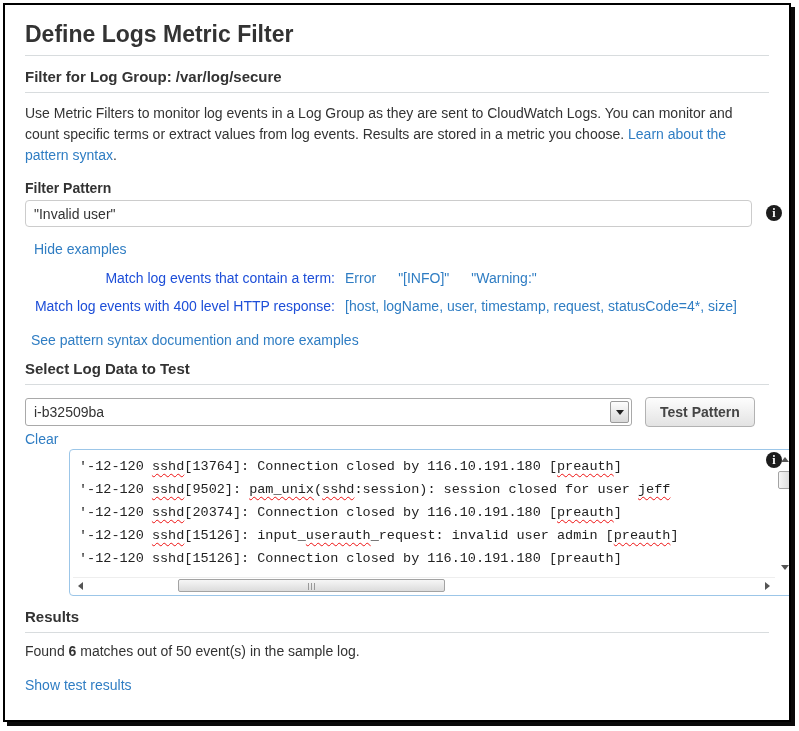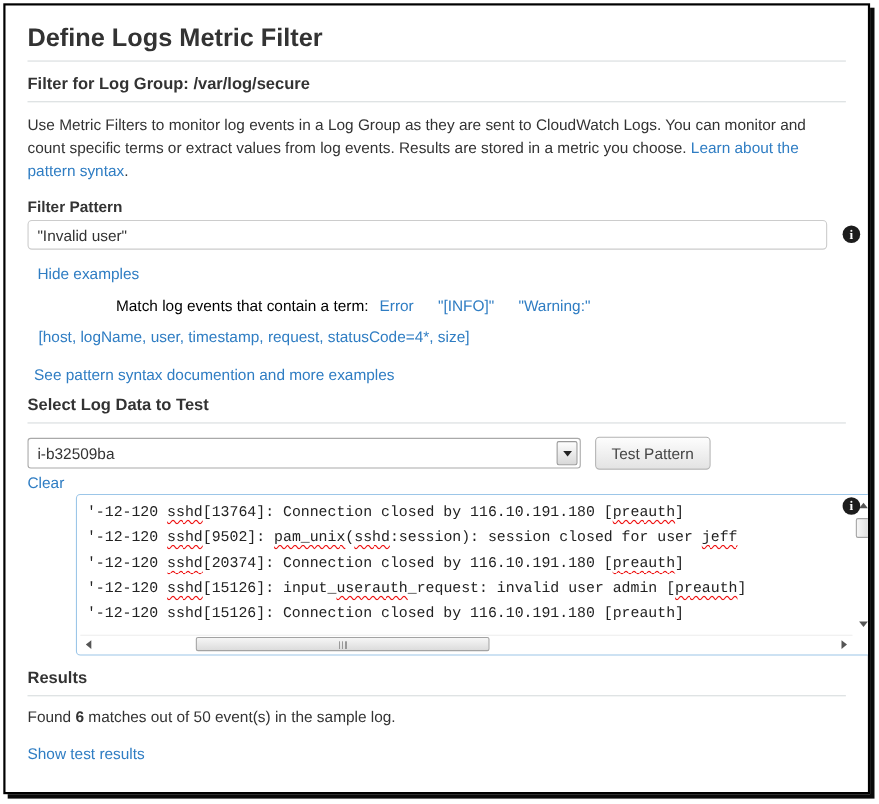--- a/index.html
+++ b/index.html
@@ -51,29 +51,29 @@
     font-size: 12px; line-height: 16px; text-align: center;
     cursor: pointer; user-select: none;
   }
   .input-row .info-icon { position: absolute; right: 0; top: 5px; }
 
   .hide-examples { display: inline-block; margin: 14px 0 0 9px; }
 
   .example-rows { margin-top: 12px; }
   .example-row { display: flex; margin-top: 9px; line-height: 19px; }
   .example-row .ex-label {
-    width: 310px; text-align: right; flex: 0 0 310px; color: #000000;
+    width: 310px; text-align: right; flex: 0 0 310px; color: #1d4ed8;
   }
   .example-row .ex-links { margin-left: 10px; }
   .example-row .ex-links a { margin-right: 22px; }
   .more-link { display: inline-block; margin: 16px 0 0 6px; }
 
   .select-row { display: flex; align-items: center; margin-top: 12px; }
   .combobox {
-    position: relative; width: 503px; height: 28px;
+    position: relative; width: 607px; height: 28px;
     border: 1px solid #a9a9a9; border-radius: 3px; background: #fff;
     cursor: pointer;
   }
   .combobox .combo-value {
     position: absolute; left: 8px; top: 5px; font-size: 14px; color: #333;
   }
   .combo-btn {
     position: absolute; right: 2px; top: 2px; width: 19px; height: 22px;
     border: 1px solid #9a9a9a; border-radius: 2px;
     background: linear-gradient(#fdfdfd, #d9d9d9);
@@ -81,21 +81,21 @@
   }
   .caret-down {
     width: 0; height: 0;
     border-left: 4px solid transparent; border-right: 4px solid transparent;
     border-top: 5px solid #222;
   }
   .btn-secondary {
     margin-left: 13px; height: 30px; padding: 0 14px;
     border: 1px solid #b2b2b2; border-radius: 4px;
     background: linear-gradient(#fdfdfd, #e3e3e3);
-    font-weight: normal; font-size: 14px; color: #444;
+    font-weight: bold; font-size: 14px; color: #444;
     font-family: "Liberation Sans", sans-serif; cursor: pointer;
   }
   .clear-link { display: inline-block; margin: 4px 0 2px 0; }
 
   .log-wrap { position: relative; width: 757px; padding-left: 44px; }
   .log-area {
     position: relative; width: 727px; height: 147px;
     border: 1px solid #9cc6e8; border-radius: 4px; background: #fff;
     padding: 5px 26px 22px 9px; overflow: hidden;
   }
@@ -170,20 +170,21 @@
     </div>
 
     <a class="link hide-examples">Hide examples</a>
 
     <div class="example-rows">
         <div class="example-row">
           <span class="ex-label">Match log events that contain a term:</span>
           <span class="ex-links"><a class="link">Error</a><a class="link">"[INFO]"</a><a class="link">"Warning:"</a></span>
         </div>
         <div class="example-row">
+          <span class="ex-label">Match log events with 400 level HTTP response:</span>
           <span class="ex-links"><a class="link">[host, logName, user, timestamp, request, statusCode=4*, size]</a></span>
         </div>
       </div>
 
     <a class="link more-link">See pattern syntax documention and more examples</a>
 
     <h2 class="section-heading">Select Log Data to Test</h2>
     <hr class="rule">
 
     <div class="select-row">

